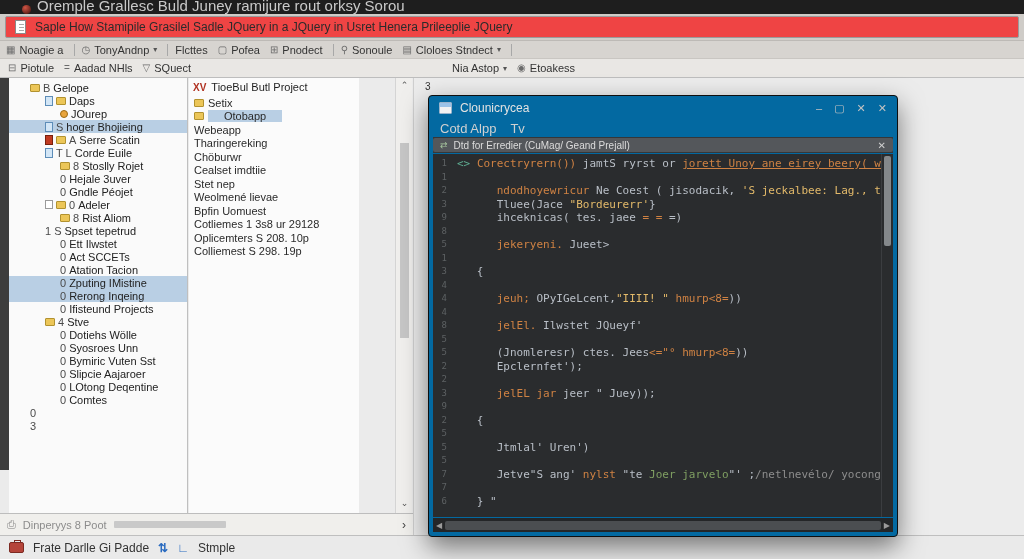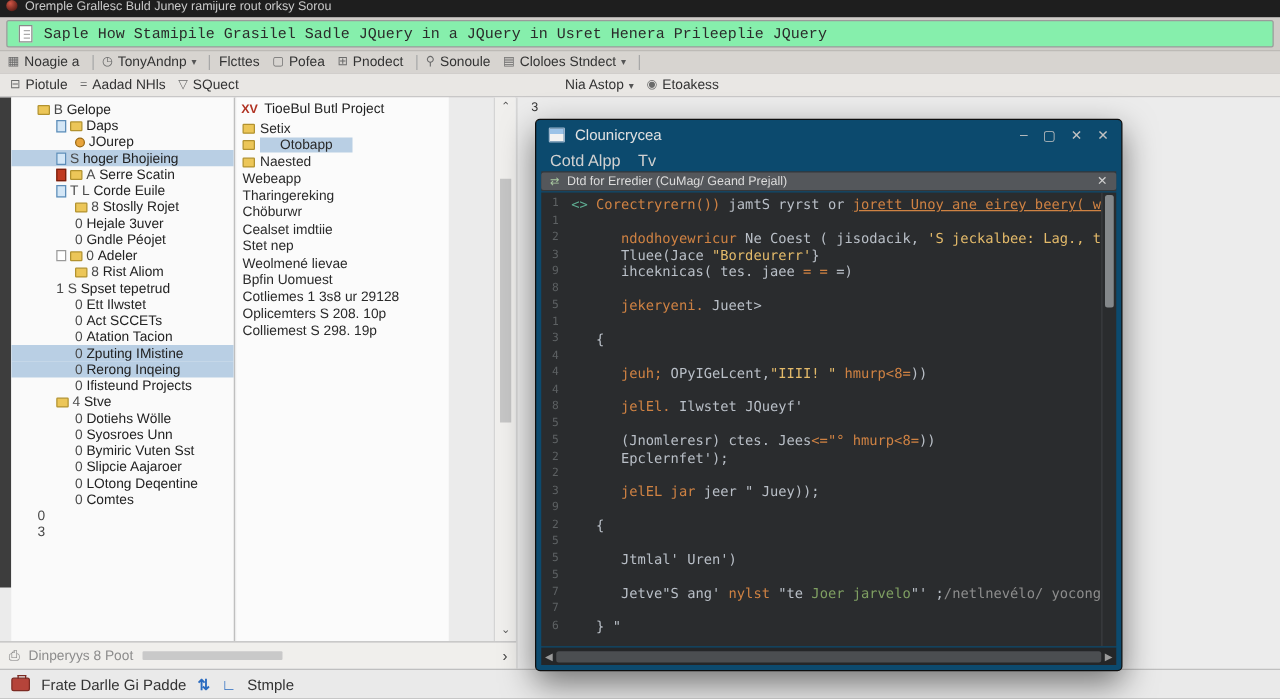--- a/index.html
+++ b/index.html
@@ -1,27 +1,27 @@
 <!DOCTYPE html>
 <html><head>
 <meta charset="utf-8">
 <style>
   * { margin:0; padding:0; box-sizing:border-box; }
   html,body { background:#555; }
   .screen { position:relative; width:1024px; height:559px; overflow:hidden;
             font-family:"Liberation Sans",sans-serif; background:#ebebeb; }
 
   
-  .titlebar { height:14px; background:#1e1e1e; color:#c9c9c9; font-size:10px;
-              display:flex; align-items:flex-start; gap:6px; padding:0 5px; }
+  .titlebar { height:14px; background:#1e1e1e; color:#c9c9c9; font-size:15px;
+              display:flex; align-items:flex-end; gap:6px; padding:0 22px; }
   .app-dot { width:9px; height:9px; border-radius:50%;
              background:radial-gradient(circle at 35% 30%, #d05545, #3c0f0a); flex:0 0 auto; }
   .doc-row { height:26px; background:#cfccc8; display:flex; align-items:center; padding:0 5px; }
-  .doc-box { flex:1; height:22px; background:#86efac; border:1px solid #9b9b9b; border-radius:2px;
-             display:flex; align-items:center; gap:9px; padding:0 9px; font-size:12px; color:#2b2b2b;font-family:Liberation Mono, monospace; }
+  .doc-box { flex:1; height:22px; background:#ef4444; border:1px solid #9b9b9b; border-radius:2px;
+             display:flex; align-items:center; gap:9px; padding:0 9px; font-size:12px; color:#2b2b2b; }
   .page-icon { width:11px; height:14px; background:#fff; border:1px solid #8a8a8a; position:relative; flex:0 0 auto; }
   .page-icon:after { content:""; position:absolute; right:1px; bottom:2px; width:5px; height:1px; background:#aaa; box-shadow:0 -3px 0 #aaa,0 -6px 0 #aaa; }
 
   .toolbar { height:18px; background:#d7d4d0; border-top:1px solid #bdbab6;
              display:flex; align-items:center; font-size:11px; color:#333; padding:0 6px; }
   .tb-item { display:flex; align-items:center; gap:4px; margin-right:10px; cursor:default; }
   .tb-icon { font-size:10px; color:#6b6b6b; line-height:1; }
   .tb-caret { font-size:8px; color:#555; }
   .tb-sep { width:1px; height:12px; background:#a8a8a8; margin:0 7px 0 0; }
 
@@ -59,21 +59,21 @@
 
   .panel-status { position:absolute; left:0; top:435px; width:413px; height:22px; background:#f0efec;
                   border-top:1px solid #bdbdbd; display:flex; align-items:center; gap:7px; padding:0 7px;
                   font-size:11px; color:#8c8c8c; }
   .ps-icon { font-size:11px; color:#7d7d7d; }
   .ps-bar { width:112px; height:7px; background:#c9c9c9; border-radius:1px; }
   .ps-chevron { margin-left:auto; color:#444; font-size:12px; }
 
   
   .code-win { position:absolute; left:428px; top:95px; width:470px; height:442px; z-index:5;
-              background:#0c4a6e; border:1px solid #0e0e0e; border-radius:4px;
+              background:#0369a1; border:1px solid #0e0e0e; border-radius:4px;
               box-shadow:0 10px 26px rgba(0,0,0,.5); overflow:hidden; }
   .cw-title { height:24px; display:flex; align-items:center; gap:8px; padding:0 10px; color:#e2e2e2; font-size:12px; }
   .cw-title-icon { width:13px; height:12px; border:1px solid #9ab4cc; border-radius:1px;
                    background:linear-gradient(#9cc3e8 0 4px, #f2f2f2 4px); flex:0 0 auto; }
   .cw-controls { margin-left:auto; display:flex; gap:12px; color:#c2c2c2; font-size:11px; }
   .cw-controls span { cursor:default; }
   .cw-menu { height:17px; display:flex; gap:14px; align-items:center; padding:0 11px; color:#d0d0d0; font-size:13px; }
   .cw-tabs { height:16px; background:#35373a; margin:0 4px; display:flex; align-items:center; }
   .cw-tab { flex:1; height:14px; background:#54575b; border-radius:2px; display:flex; align-items:center;
             gap:6px; padding:0 7px; color:#dcdcdc; font-size:10px; }
@@ -317,24 +317,20 @@
       <div id="mid-items">
           <div class="mid-row">
             <span class="ticon folder"></span>
             <span class="lbl">Setix</span>
           </div>
           <div class="mid-row">
             <span class="ticon folder"></span>
             <span class="lbl sel">Otobapp</span>
           </div>
           <div class="mid-row">
-            <span class="ticon folder"></span>
-            <span class="lbl">Naested</span>
-          </div>
-          <div class="mid-row">
             <span class="lbl">Webeapp</span>
           </div>
           <div class="mid-row">
             <span class="lbl">Tharingereking</span>
           </div>
           <div class="mid-row">
             <span class="lbl">Chöburwr</span>
           </div>
           <div class="mid-row">
             <span class="lbl">Cealset imdtiie</span>

